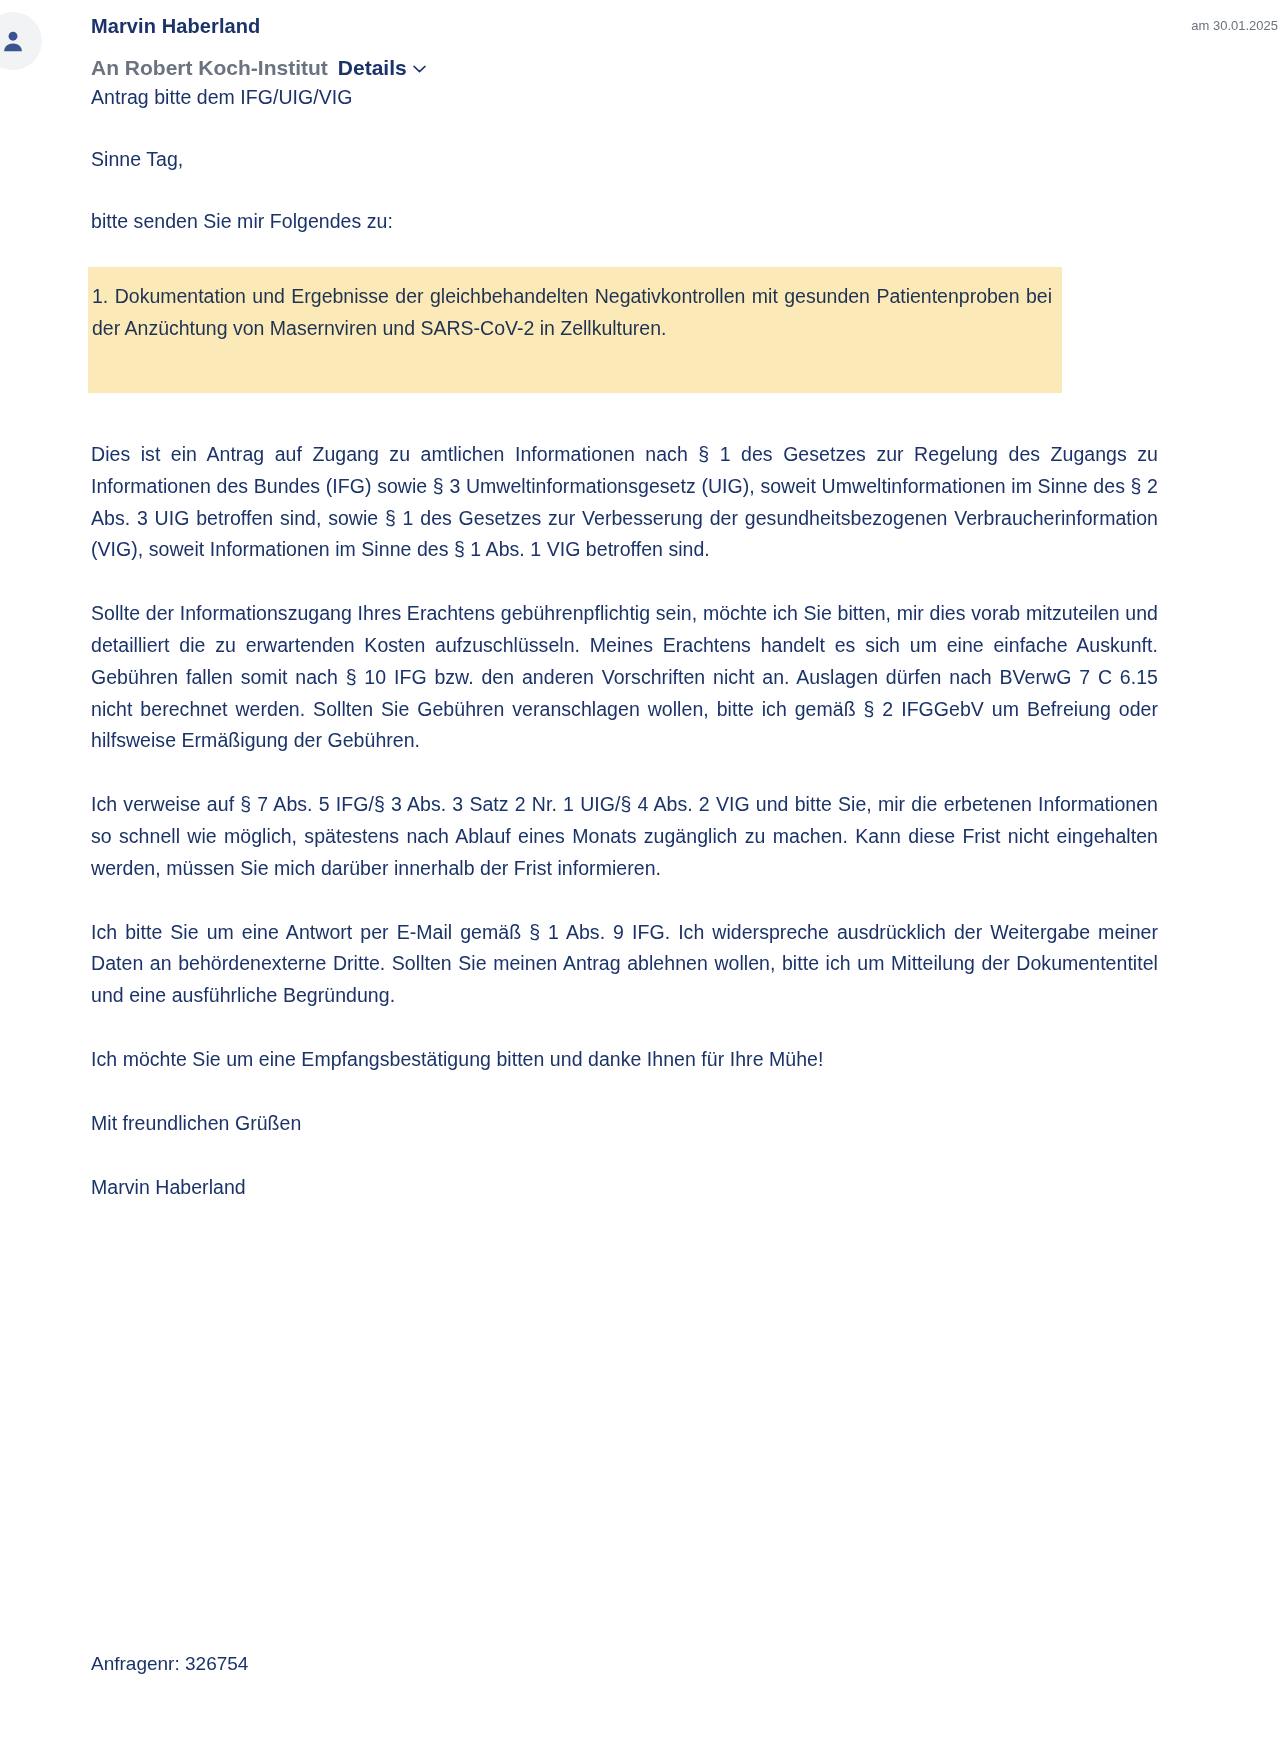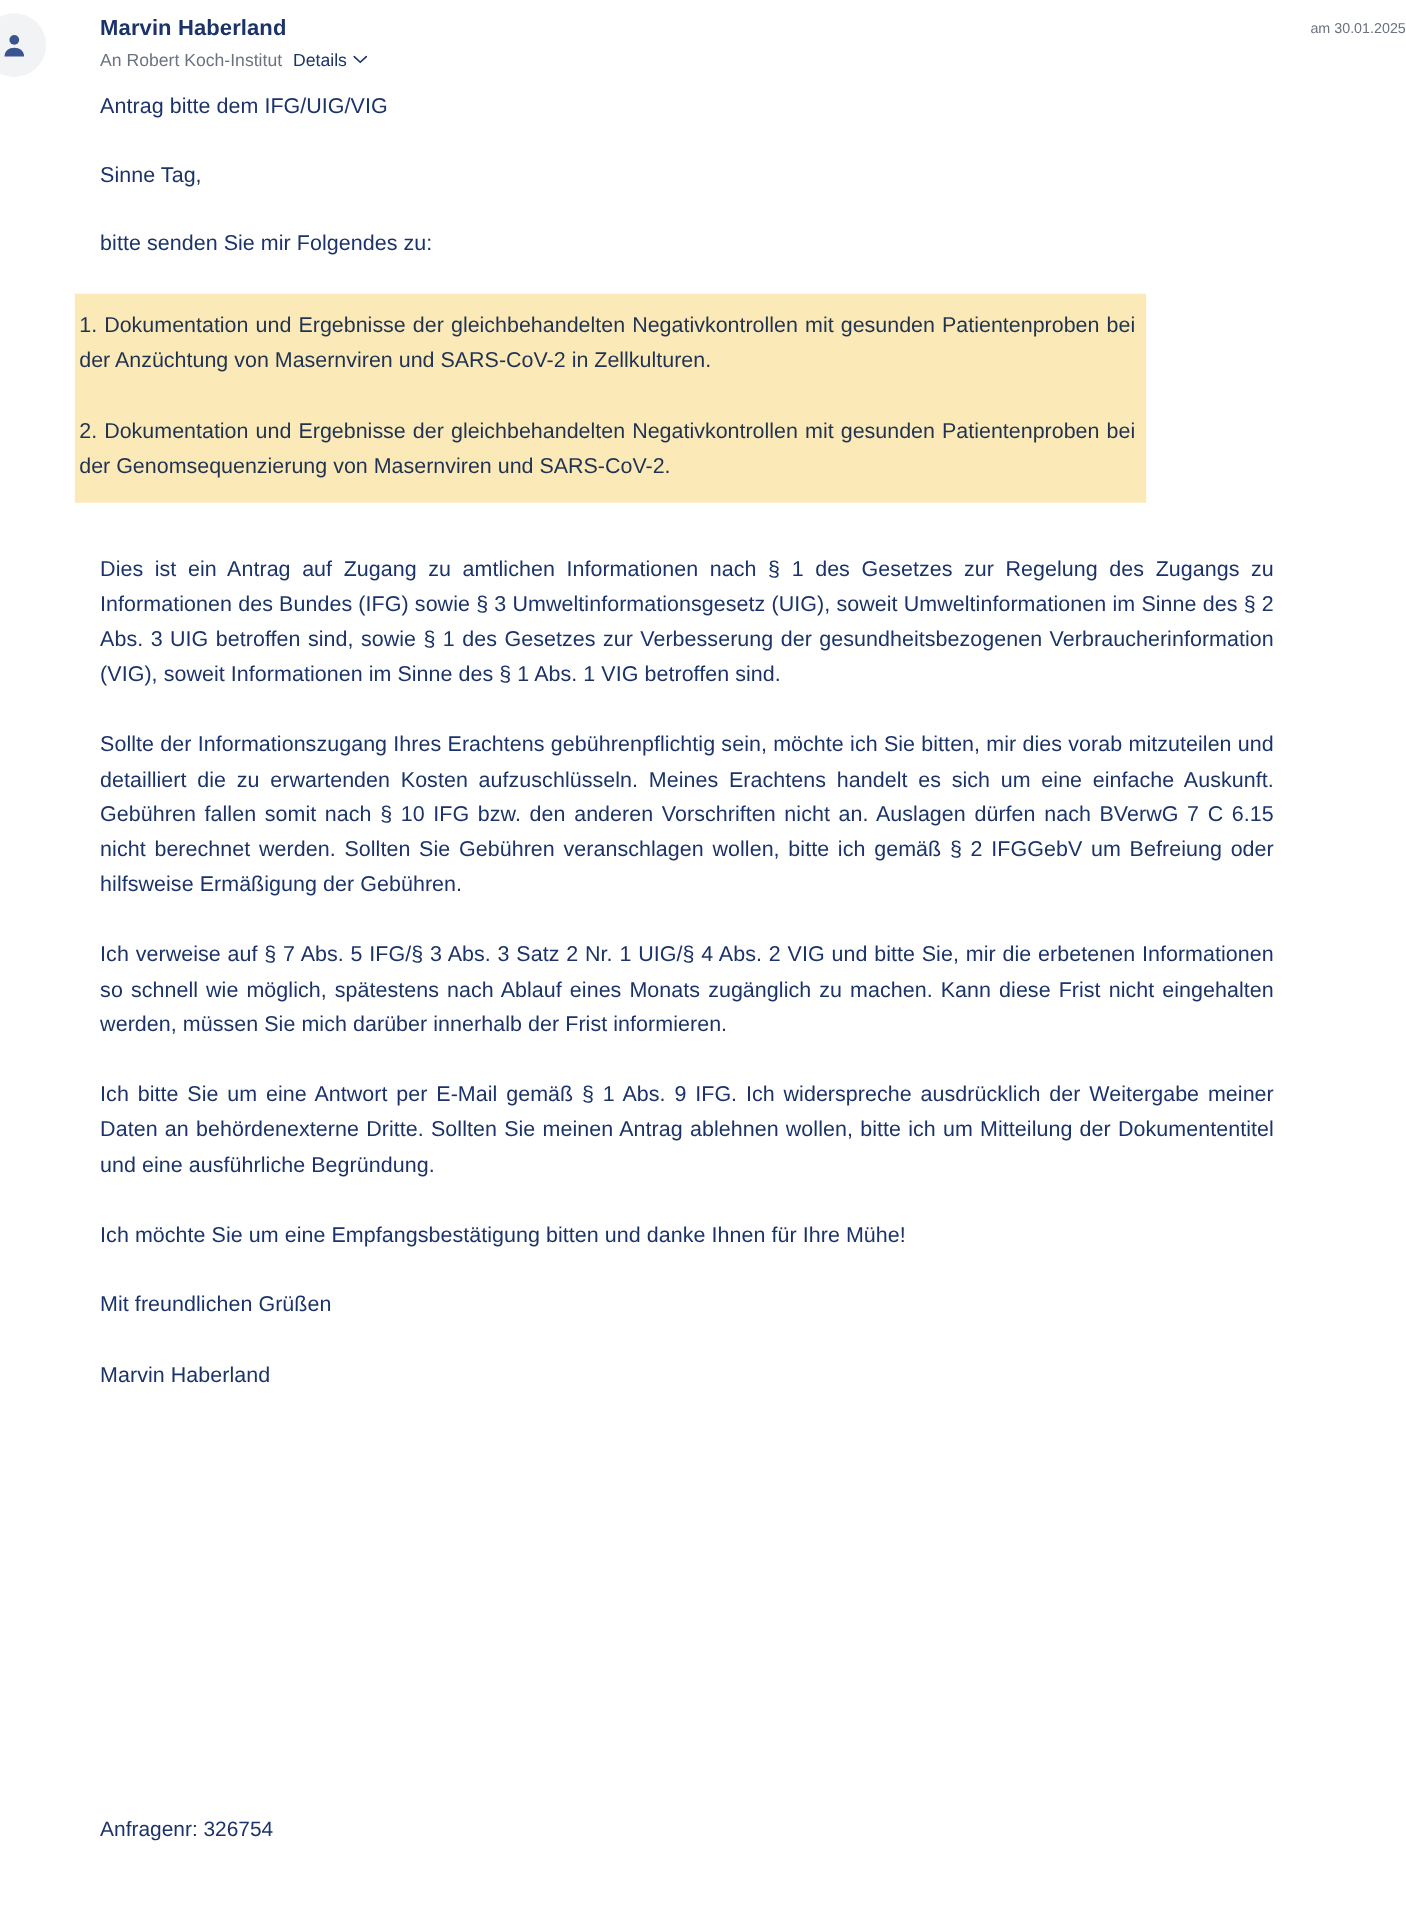--- a/index.html
+++ b/index.html
@@ -51,24 +51,25 @@
   }
   .sender-name {
     font-size: 20px;
     font-weight: bold;
     color: #1b3368;
     letter-spacing: 0.1px;
     line-height: 24px;
     margin: 0;
   }
   .recipient-line {
-    margin-top: 8px;
-    font-size: 16px;
+    margin-top: 20px;
+    font-size: 21px;
     line-height: 20px;
     white-space: nowrap;
+    font-weight: bold;
   }
   .recipient-to {
     color: #6b7280;
   }
   .details-link {
     color: #1b3368;
     margin-left: 10px;
     cursor: pointer;
     text-decoration: none;
   }
@@ -111,21 +112,21 @@
     text-align: justify;
     text-align-last: left;
   }
   .spacer-sm { height: 30px; }
   .spacer-md { height: 32px; }
   .spacer-lg { height: 46px; }
 
   
   .highlight {
     background: #fbe9b7;
-    margin: 0 0 0 68px;
+    margin: 0 0 0 88px;
     width: 974px;
     box-sizing: border-box;
     padding: 14px 8px 16px 4px;
   }
   .highlight .hl-para {
     margin: 0;
     font-size: 19.5px;
     line-height: 31.8px;
     color: #1f3252;
     text-align: justify;
@@ -192,21 +193,20 @@
 
     <p class="para">Sinne Tag,</p>
     <div class="spacer-sm"></div>
 
     <p class="para">bitte senden Sie mir Folgendes zu:</p>
     <div class="spacer-sm"></div>
 
     <div class="highlight">
       <p class="hl-para">1. Dokumentation und Ergebnisse der gleichbehandelten Negativkontrollen mit gesunden Patientenproben bei der Anzüchtung von Masernviren und SARS-CoV-2 in Zellkulturen.</p>
       <div class="hl-gap"></div>
-      <p class="hl-para">2. Dokumentation und Ergebnisse der gleichbehandelten Negativkontrollen mit gesunden Patientenproben bei der Genomsequenzierung von Masernviren und SARS-CoV-2.</p>
     </div>
 
     <div class="spacer-lg"></div>
 
     <p class="para justified">Dies ist ein Antrag auf Zugang zu amtlichen Informationen nach § 1 des Gesetzes zur Regelung des Zugangs zu Informationen des Bundes (IFG) sowie § 3 Umweltinformationsgesetz (UIG), soweit Umweltinformationen im Sinne des § 2 Abs. 3 UIG betroffen sind, sowie § 1 des Gesetzes zur Verbesserung der gesundheitsbezogenen Verbraucherinformation (VIG), soweit Informationen im Sinne des § 1 Abs. 1 VIG betroffen sind.</p>
     <div class="spacer-md"></div>
 
     <p class="para justified">Sollte der Informationszugang Ihres Erachtens gebührenpflichtig sein, möchte ich Sie bitten, mir dies vorab mitzuteilen und detailliert die zu erwartenden Kosten aufzuschlüsseln. Meines Erachtens handelt es sich um eine einfache Auskunft. Gebühren fallen somit nach § 10 IFG bzw. den anderen Vorschriften nicht an. Auslagen dürfen nach BVerwG 7 C 6.15 nicht berechnet werden. Sollten Sie Gebühren veranschlagen wollen, bitte ich gemäß § 2 IFGGebV um Befreiung oder hilfsweise Ermäßigung der Gebühren.</p>
     <div class="spacer-md"></div>
 

